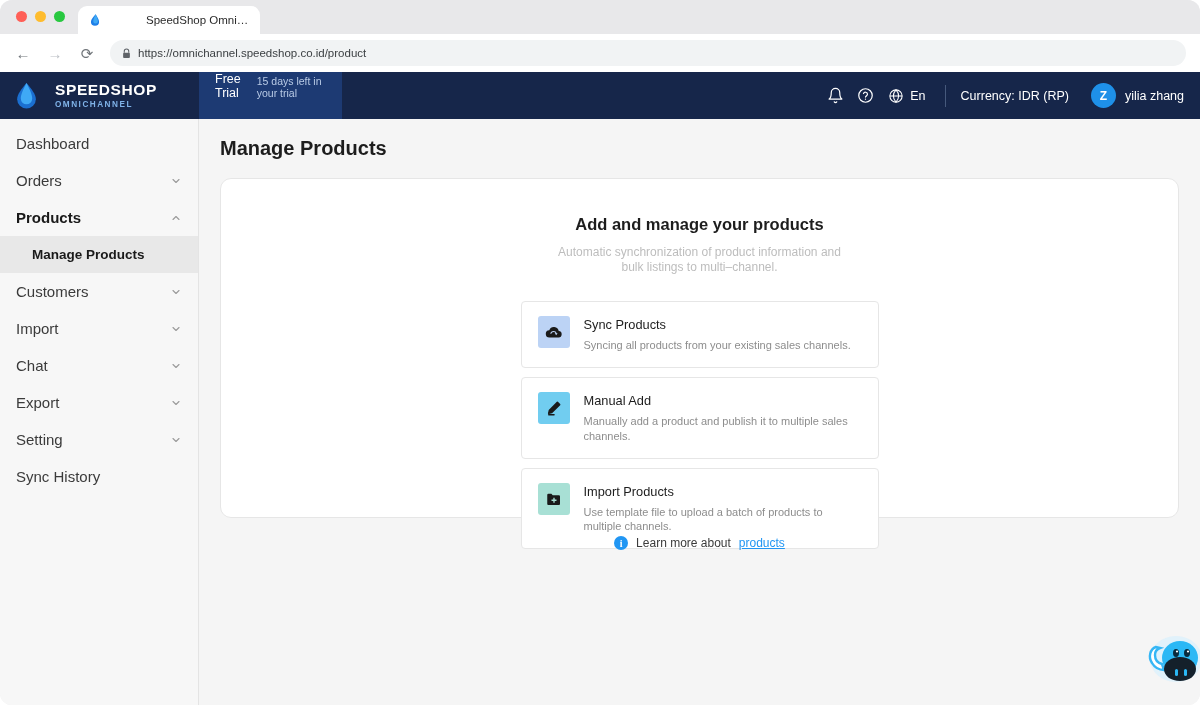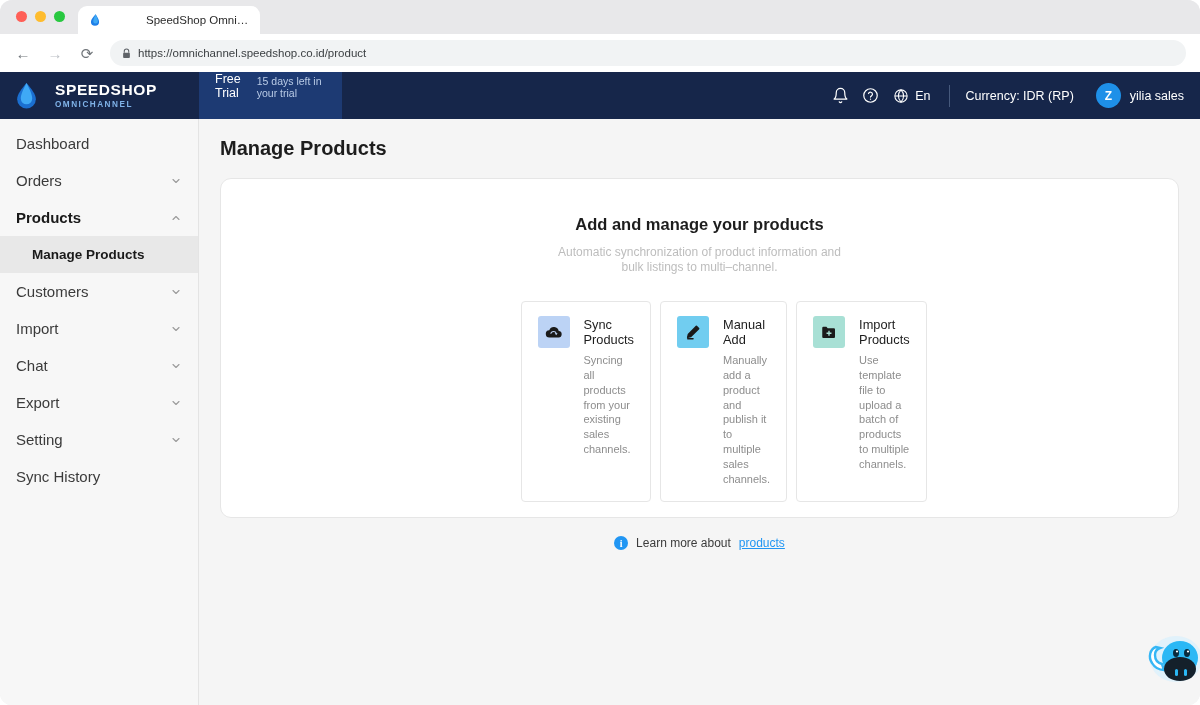--- a/index.html
+++ b/index.html
@@ -231,21 +231,21 @@
   .panel-sub {
     text-align: center;
     font-size: 12px;
     color: #bdbdbd;
     line-height: 1.25;
     margin-top: 11px;
   }
   .options {
     width: 358px;
     margin: 26px auto 0 auto;
-    display: flex; flex-direction: row;
+    display: flex; flex-direction: column;
     gap: 9px;
   }
   .option {
     border: 1px solid #e6e6e6;
     border-radius: 4px;
     padding: 14px 16px;
     display: flex;
     gap: 14px;
     align-items: flex-start;
     background: #ffffff;
@@ -362,21 +362,21 @@
             <circle cx="12" cy="12" r="9.2"></circle>
             <path d="M2.8 12h18.4"></path>
             <path d="M12 2.8c2.6 2.7 3.9 5.9 3.9 9.2s-1.3 6.5-3.9 9.2c-2.6-2.7-3.9-5.9-3.9-9.2S9.4 5.5 12 2.8z"></path>
           </svg>
           <span>En</span>
         </span>
         <span class="vdiv"></span>
         <span class="currency">Currency: IDR (RP)</span>
         <span class="user">
           <span class="avatar">Z</span>
-          <span class="username">yilia sales</span>
+          <span class="username">yilia zhang</span>
         </span>
       </div>
     </div>
 
     <div class="body">
 
       <nav class="sidebar">
         <div class="nav-item">
           <span>Dashboard</span>
         </div>

